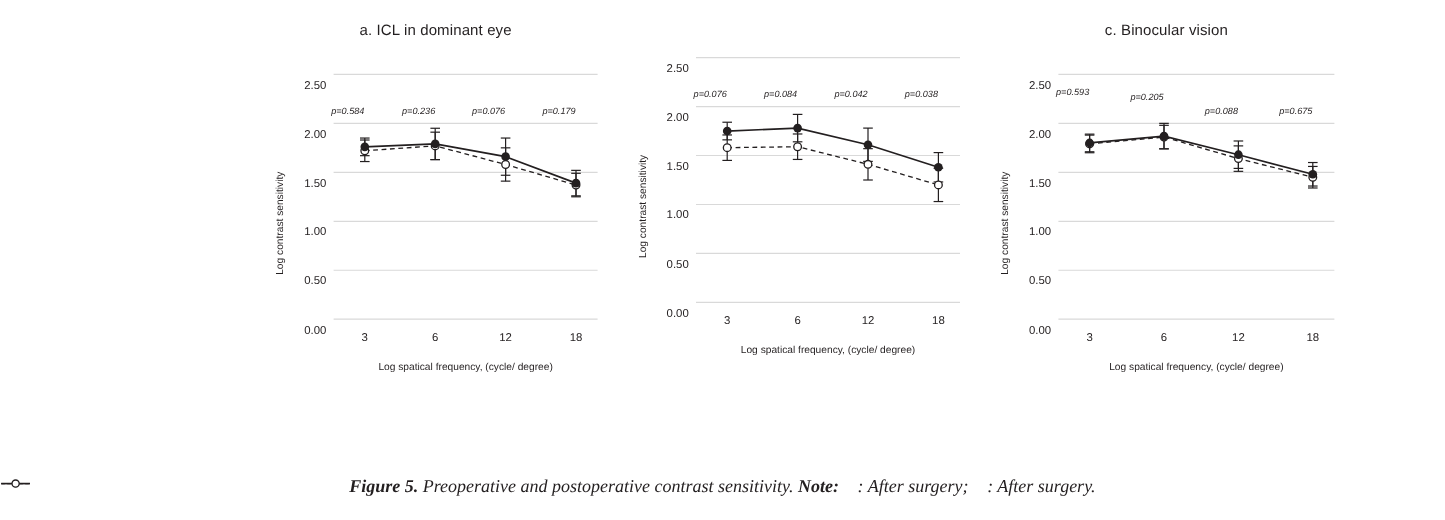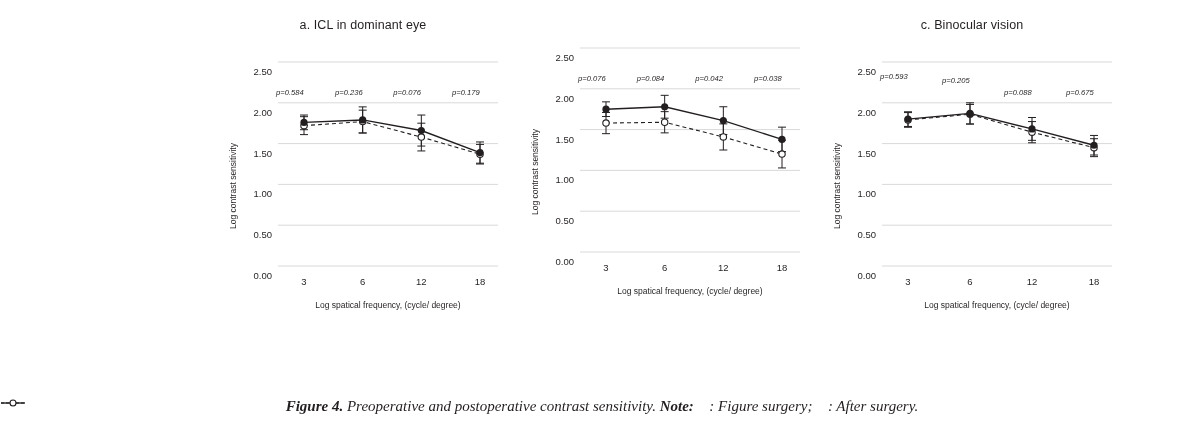--- a/index.html
+++ b/index.html
@@ -220,30 +220,30 @@
         <div class="pval" style="left: 58px; width: 56px; top: 18px;">p=0.593</div>
         <div class="pval" style="left: 120px; width: 56px; top: 22px;">p=0.205</div>
         <div class="pval" style="left: 182px; width: 56px; top: 34.112px;">p=0.088</div>
         <div class="pval" style="left: 244px; width: 56px; top: 34.112px;">p=0.675</div>
         <div class="ylabel" style="left: 10px; top: 175.28px;">Log contrast sensitivity</div>
         <div class="xlabel" style="left: 60px; width: 230px; top: 246px;">Log spatical frequency, (cycle/ degree)</div>
       </div>
   </div>
 
   <div class="caption">
-    <b>Figure 4.</b>
+    <b>Figure 5.</b>
     <span>Preoperative and postoperative contrast sensitivity.</span>
     <b>Note:</b>
     <span class="legend-mark">
       <svg width="26" height="10" viewBox="0 0 26 10">
         <line x1="1" y1="5" x2="25" y2="5" stroke="#231f20" stroke-width="1.4"></line>
         <circle cx="13" cy="5" r="3" fill="#231f20"></circle>
       </svg>
     </span>
-    <span>: Figure surgery;</span>
+    <span>: After surgery;</span>
     <span class="legend-mark">
       <svg width="26" height="10" viewBox="0 0 26 10">
         <line x1="1" y1="5" x2="25" y2="5" stroke="#231f20" stroke-width="1.2" stroke-dasharray="3,2"></line>
         <circle cx="13" cy="5" r="3" fill="#ffffff" stroke="#231f20" stroke-width="1.1"></circle>
       </svg>
     </span>
     <span>: After surgery.</span>
   </div>
 
 </div>

